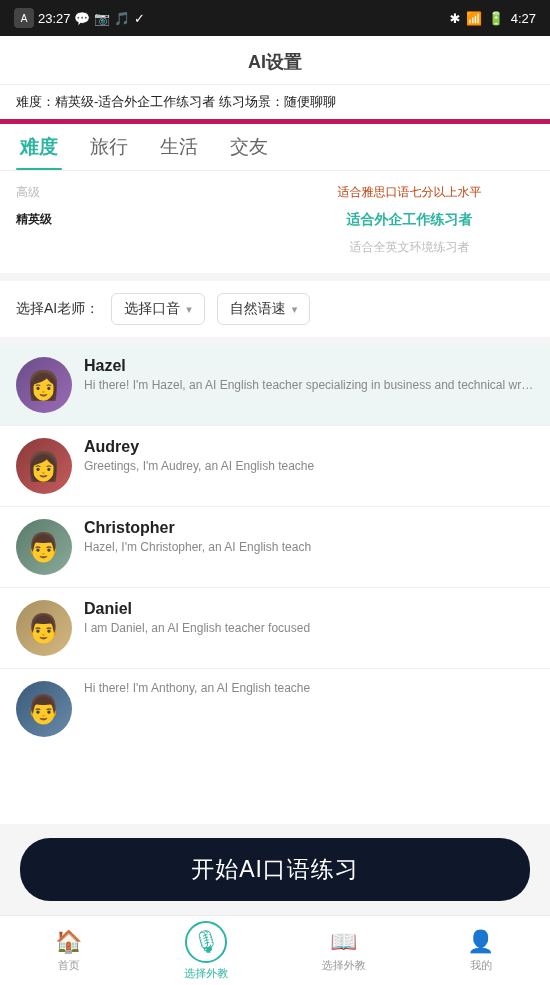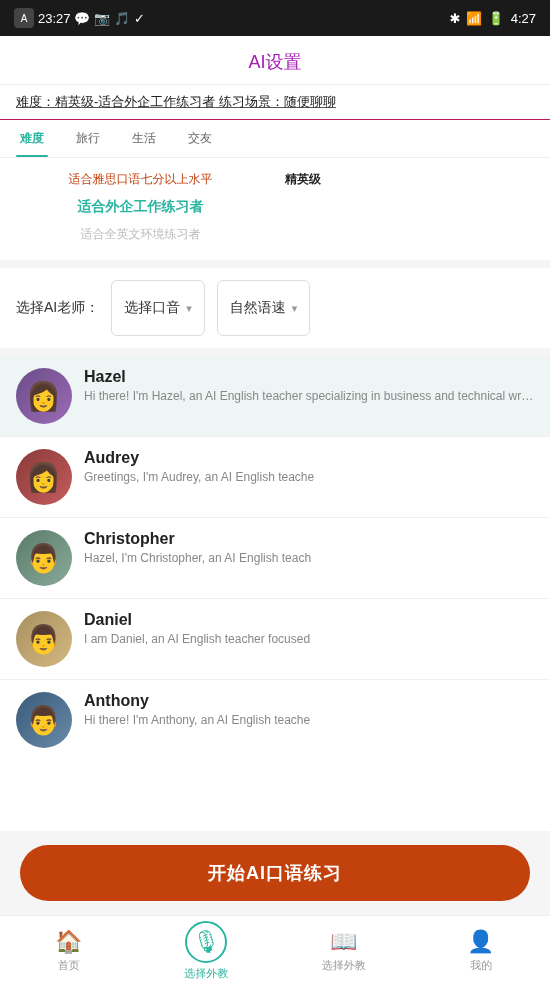--- a/index.html
+++ b/index.html
@@ -37,46 +37,45 @@
 
     
     .top-bar {
       background: #fff;
       padding: 14px 16px 10px;
       text-align: center;
       border-bottom: 1px solid #eee;
     }
     .top-bar-title {
       font-size: 18px;
-      font-weight: 400;
-      color: #a21caf;
+      font-weight: 700;
+      color: #404040;
     }
 
     
     .settings-summary {
       background: #fff;
       padding: 8px 16px;
       font-size: 13px;
       color: #555;
-      border-bottom: 1px solid #be185d;
-      text-decoration: underline;
+      border-bottom: 5px solid #be185d;
     }
     .settings-summary span { color: #222; }
 
     
     .tab-nav {
       background: #fff;
       display: flex;
       padding: 0 16px;
       border-bottom: 1px solid #eee;
       gap: 24px;
     }
     .tab-item {
       padding: 10px 4px;
-      font-size: 12px;
+      font-size: 19px;
       color: #666;
       cursor: pointer;
       position: relative;
       white-space: nowrap;
       text-align: right;
     }
     .tab-item.active {
       color: #2cb5a0;
       font-weight: 600;
     }
@@ -132,21 +131,21 @@
     .selector-label {
       font-size: 14px;
       color: #333;
       white-space: nowrap;
     }
     .selector-dropdown {
       display: flex;
       align-items: center;
       border: 1px solid #ddd;
       border-radius: 6px;
-      padding: 18px 12px;
+      padding: 6px 12px;
       font-size: 14px;
       color: #333;
       gap: 6px;
       cursor: pointer;
       background: #fff;
     }
     .selector-dropdown .arrow {
       color: #999;
       font-size: 11px;
     }
@@ -202,27 +201,27 @@
     .avatar-daniel { background: linear-gradient(135deg, #a89060, #d4b880); }
     .avatar-anthony { background: linear-gradient(135deg, #3a5a7a, #6a8aaa); }
 
     
     .cta-section {
       background: #f5f5f5;
       padding: 14px 20px;
     }
     .cta-button {
       width: 100%;
-      background: #c2410c;
+      background: #0f172a;
       color: #fff;
       border: none;
       border-radius: 30px;
       padding: 16px;
-      font-size: 18px;
-      font-weight: 700;
+      font-size: 23px;
+      font-weight: 400;
       cursor: pointer;
       letter-spacing: 1px;
     }
 
     
     .bottom-nav {
       background: #fff;
       height: 70px;
       display: flex;
       align-items: center;
@@ -288,20 +287,21 @@
 
   <div class="tab-nav">
     <div class="tab-item active">难度</div>
     <div class="tab-item">旅行</div>
     <div class="tab-item">生活</div>
     <div class="tab-item">交友</div>
   </div>
 
   <div class="difficulty-content">
     <div class="difficulty-grid">
+      <div class="difficulty-item" style="color:#bbb;font-size:12px;text-align:left;">高级</div>
       <div class="difficulty-item" style="color:#c2410c;font-size:12px;">适合雅思口语七分以上水平</div>
       <div class="difficulty-item bold" style="text-align:left;">精英级</div>
       <div class="difficulty-item green">适合外企工作练习者</div>
       <div class="difficulty-item"></div>
       <div class="difficulty-item" style="color:#bbb;font-size:12px;">适合全英文环境练习者</div>
     </div>
   </div>
 
   <div class="teacher-selector">
     <span class="selector-label">选择AI老师：</span>
@@ -355,21 +355,20 @@
         <div class="teacher-name">Daniel</div>
         <div class="teacher-desc">I am Daniel, an AI English teacher focused</div>
       </div>
     </div>
 
     <div class="teacher-item" style="border-bottom: none;">
       <div class="teacher-avatar avatar-anthony">
         <span style="font-size:28px;">👨</span>
       </div>
       <div class="teacher-info">
-        <div class="teacher-name">Anthony</div>
         <div class="teacher-desc">Hi there! I'm Anthony, an AI English teache</div>
       </div>
     </div>
 
   </div>
 
   <div class="cta-section">
     <button class="cta-button">开始AI口语练习</button>
   </div>
 

